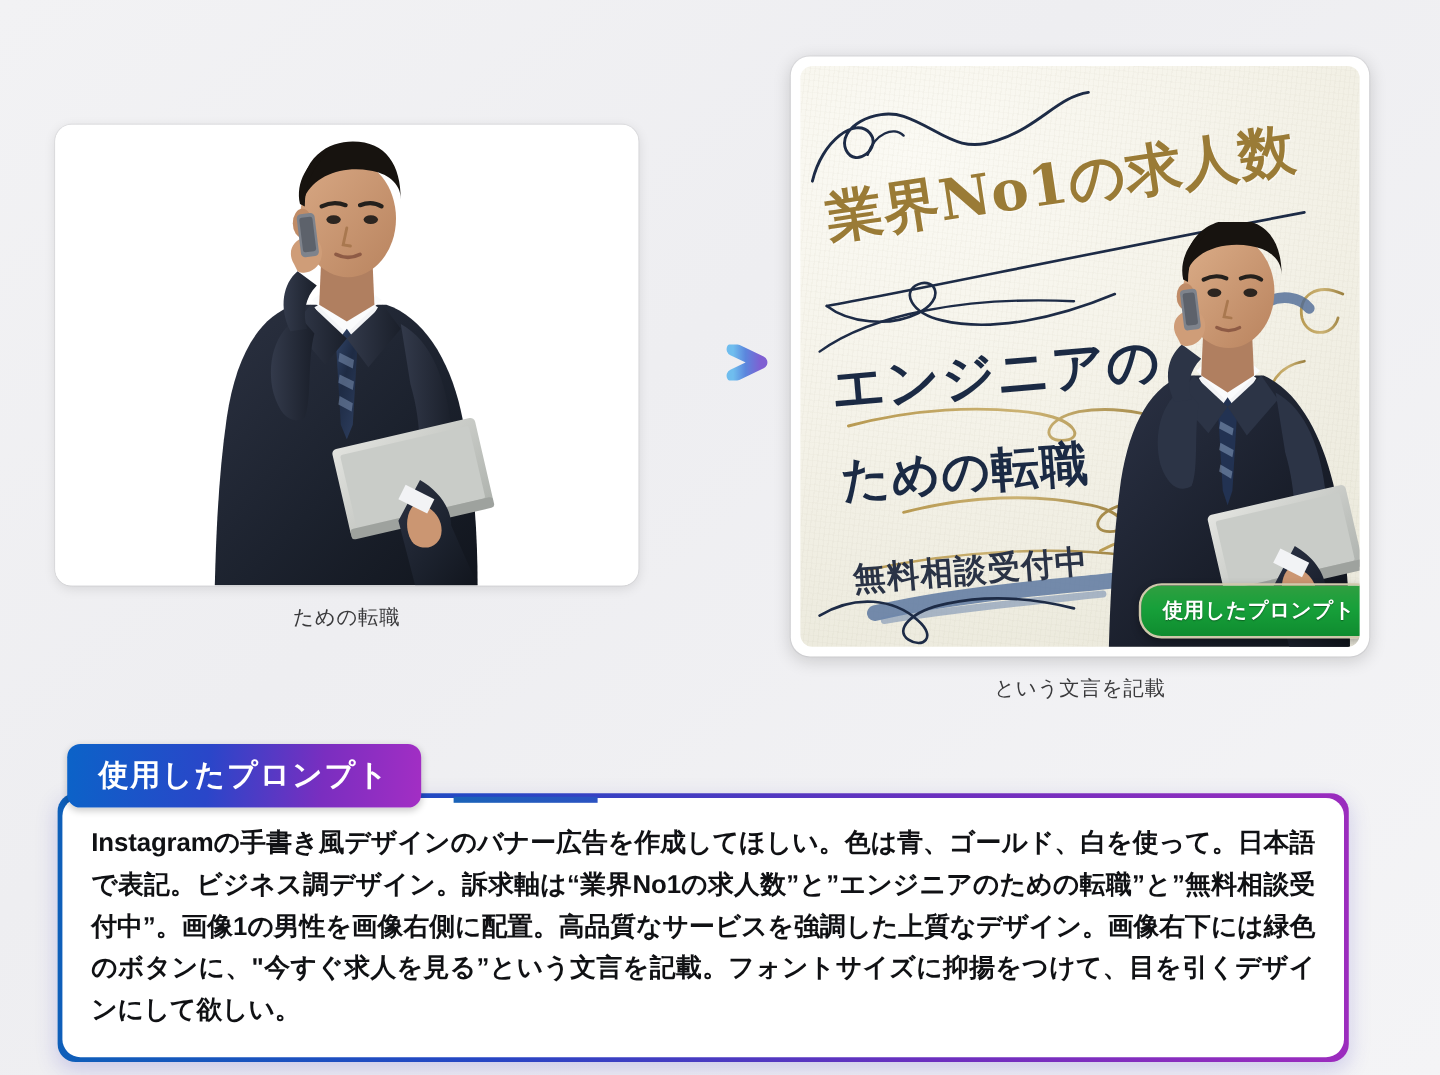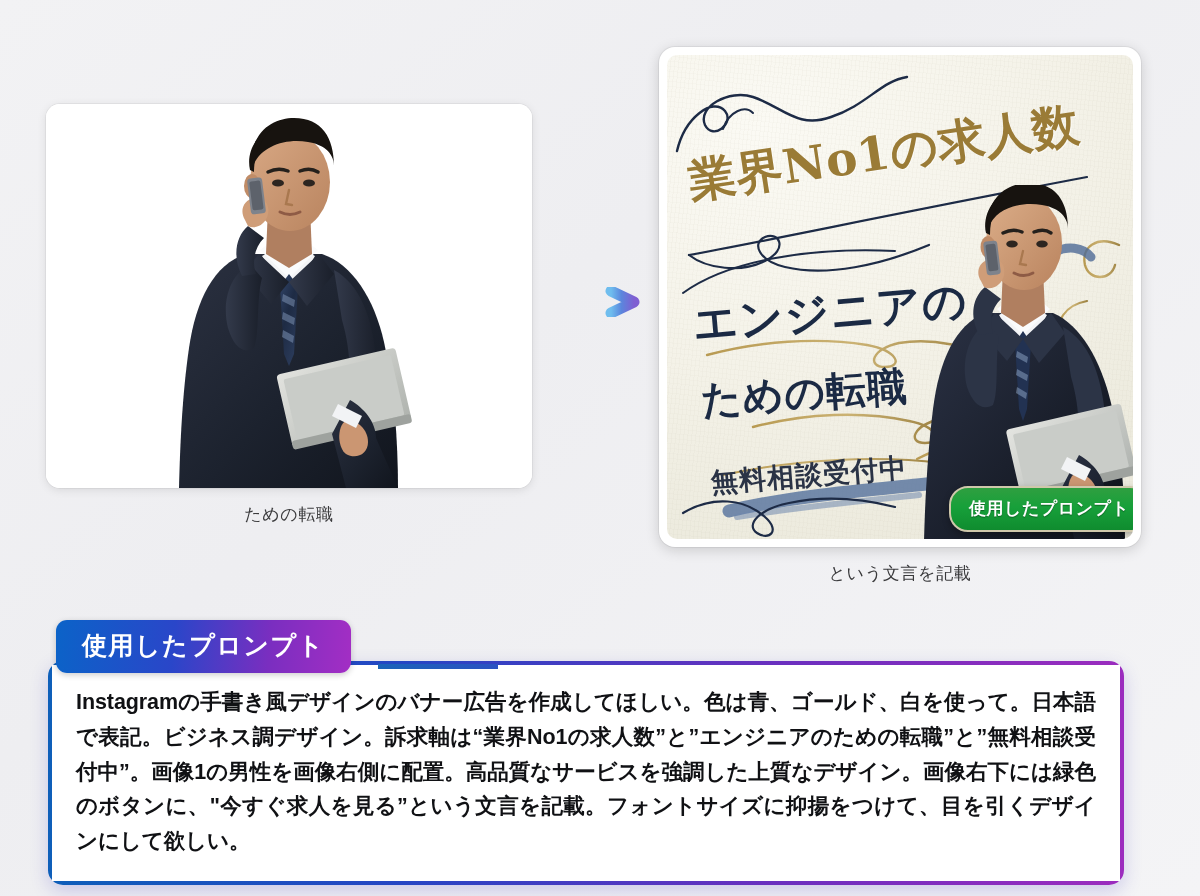--- a/index.html
+++ b/index.html
@@ -106,21 +106,21 @@
   .badge-tail{
     position:absolute;left:330px;top:44px;width:120px;height:5px;z-index:1;
     background:linear-gradient(90deg,#1a63b8,#2b52c2);
   }
   .prompt-box{
     position:relative;margin-top:-12px;padding:4px;border-radius:15px;
     background:linear-gradient(92deg,#0e5fb9 0%,#2546c4 33%,#6b2fbf 68%,#9c2cbe 100%);
     box-shadow:0 6px 18px rgba(70,60,190,.22);
   }
   .prompt-inner{
-    background:#ffffff;border-radius:0;padding:20px 24px 22px;
+    background:#ffffff;border-radius:15px;padding:20px 24px 22px;
   }
   .prompt-text{
     margin:0;color:#101114;font-weight:700;
     font-size:21.5px;line-height:1.62;letter-spacing:-.004em;
     text-align:justify;
   }
 </style>
 </head>
 <body>
 

